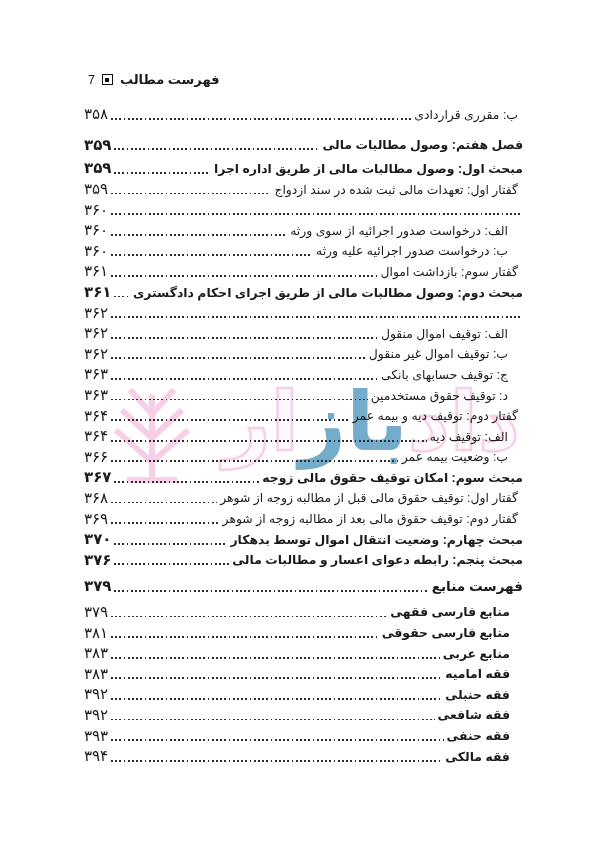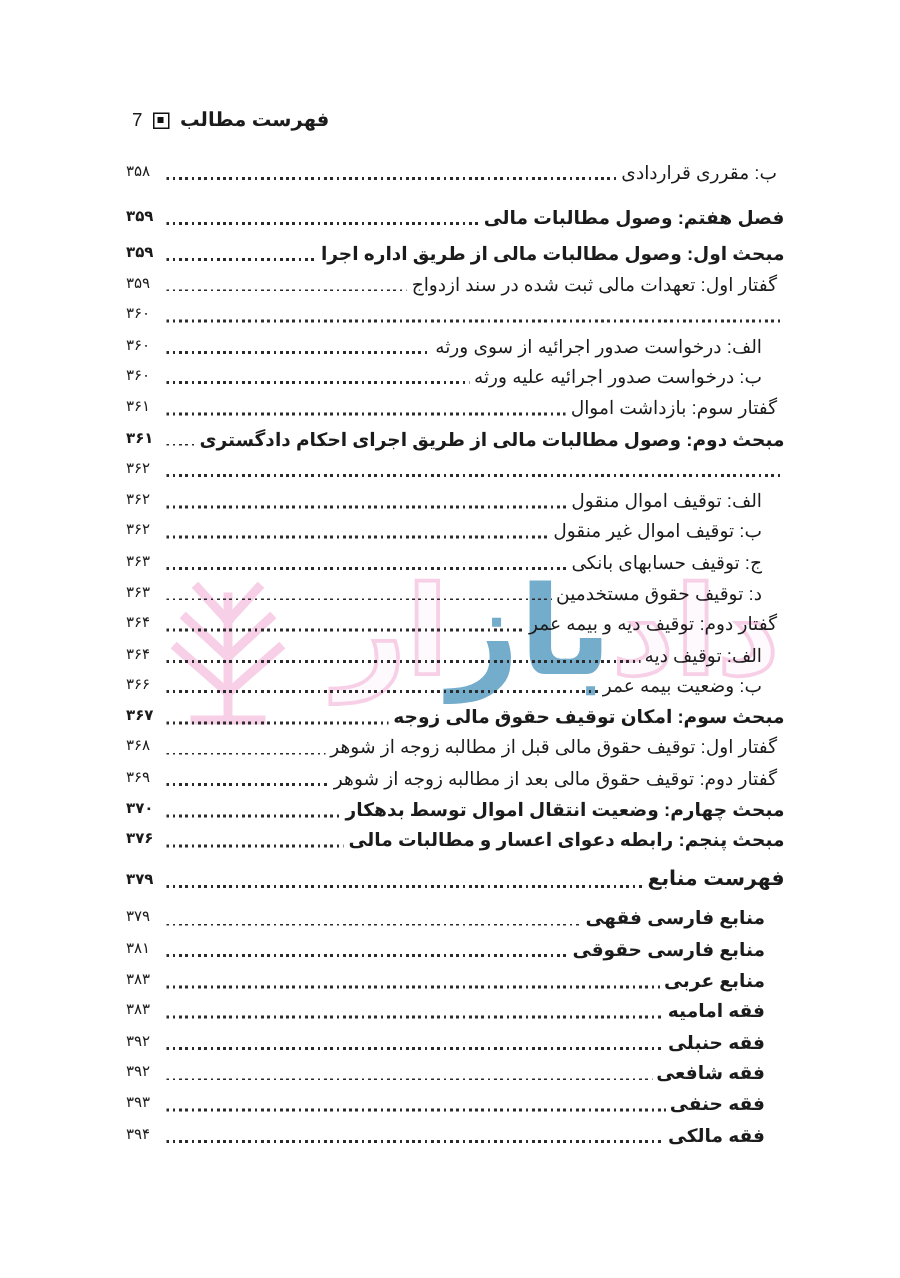--- a/index.html
+++ b/index.html
@@ -23,21 +23,21 @@
   .hdr-num{font-size:12.5px;direction:ltr;}
   .orn{width:11px;height:11px;border:1.6px solid #111;display:flex;align-items:center;justify-content:center;box-sizing:border-box;}
   .orn-in{width:4px;height:4px;background:#111;}
 
   
   .toc{position:absolute;left:84px;right:77px;top:104px;z-index:1;direction:rtl;}
   .row{display:flex;align-items:center;height:20.6px;font-size:12.4px;}
   .row .t{white-space:nowrap;}
   .row .leader{flex:1 1 8px;height:1.8px;margin:0 3px;margin-top:9px;
                background:repeating-linear-gradient(to right,#2b2b2b 0 1.8px,transparent 1.8px 4.2px);}
-  .row .p{min-width:24px;text-align:left;direction:ltr;font-size:10px;white-space:nowrap;}
+  .row .p{min-width:24px;text-align:left;direction:ltr;font-size:15px;white-space:nowrap;}
   .chapter{font-weight:bold;margin-top:10px;margin-bottom:3px;}
   .mabhath{font-weight:bold;}
   .heading{font-weight:bold;font-size:13.6px;margin-top:6px;margin-bottom:5px;}
   .sub .t{padding-right:5px;}
   .item .t{padding-right:15px;}
   .source .t{padding-right:13px;font-weight:bold;}
 </style>
 </head>
 <body>
 

